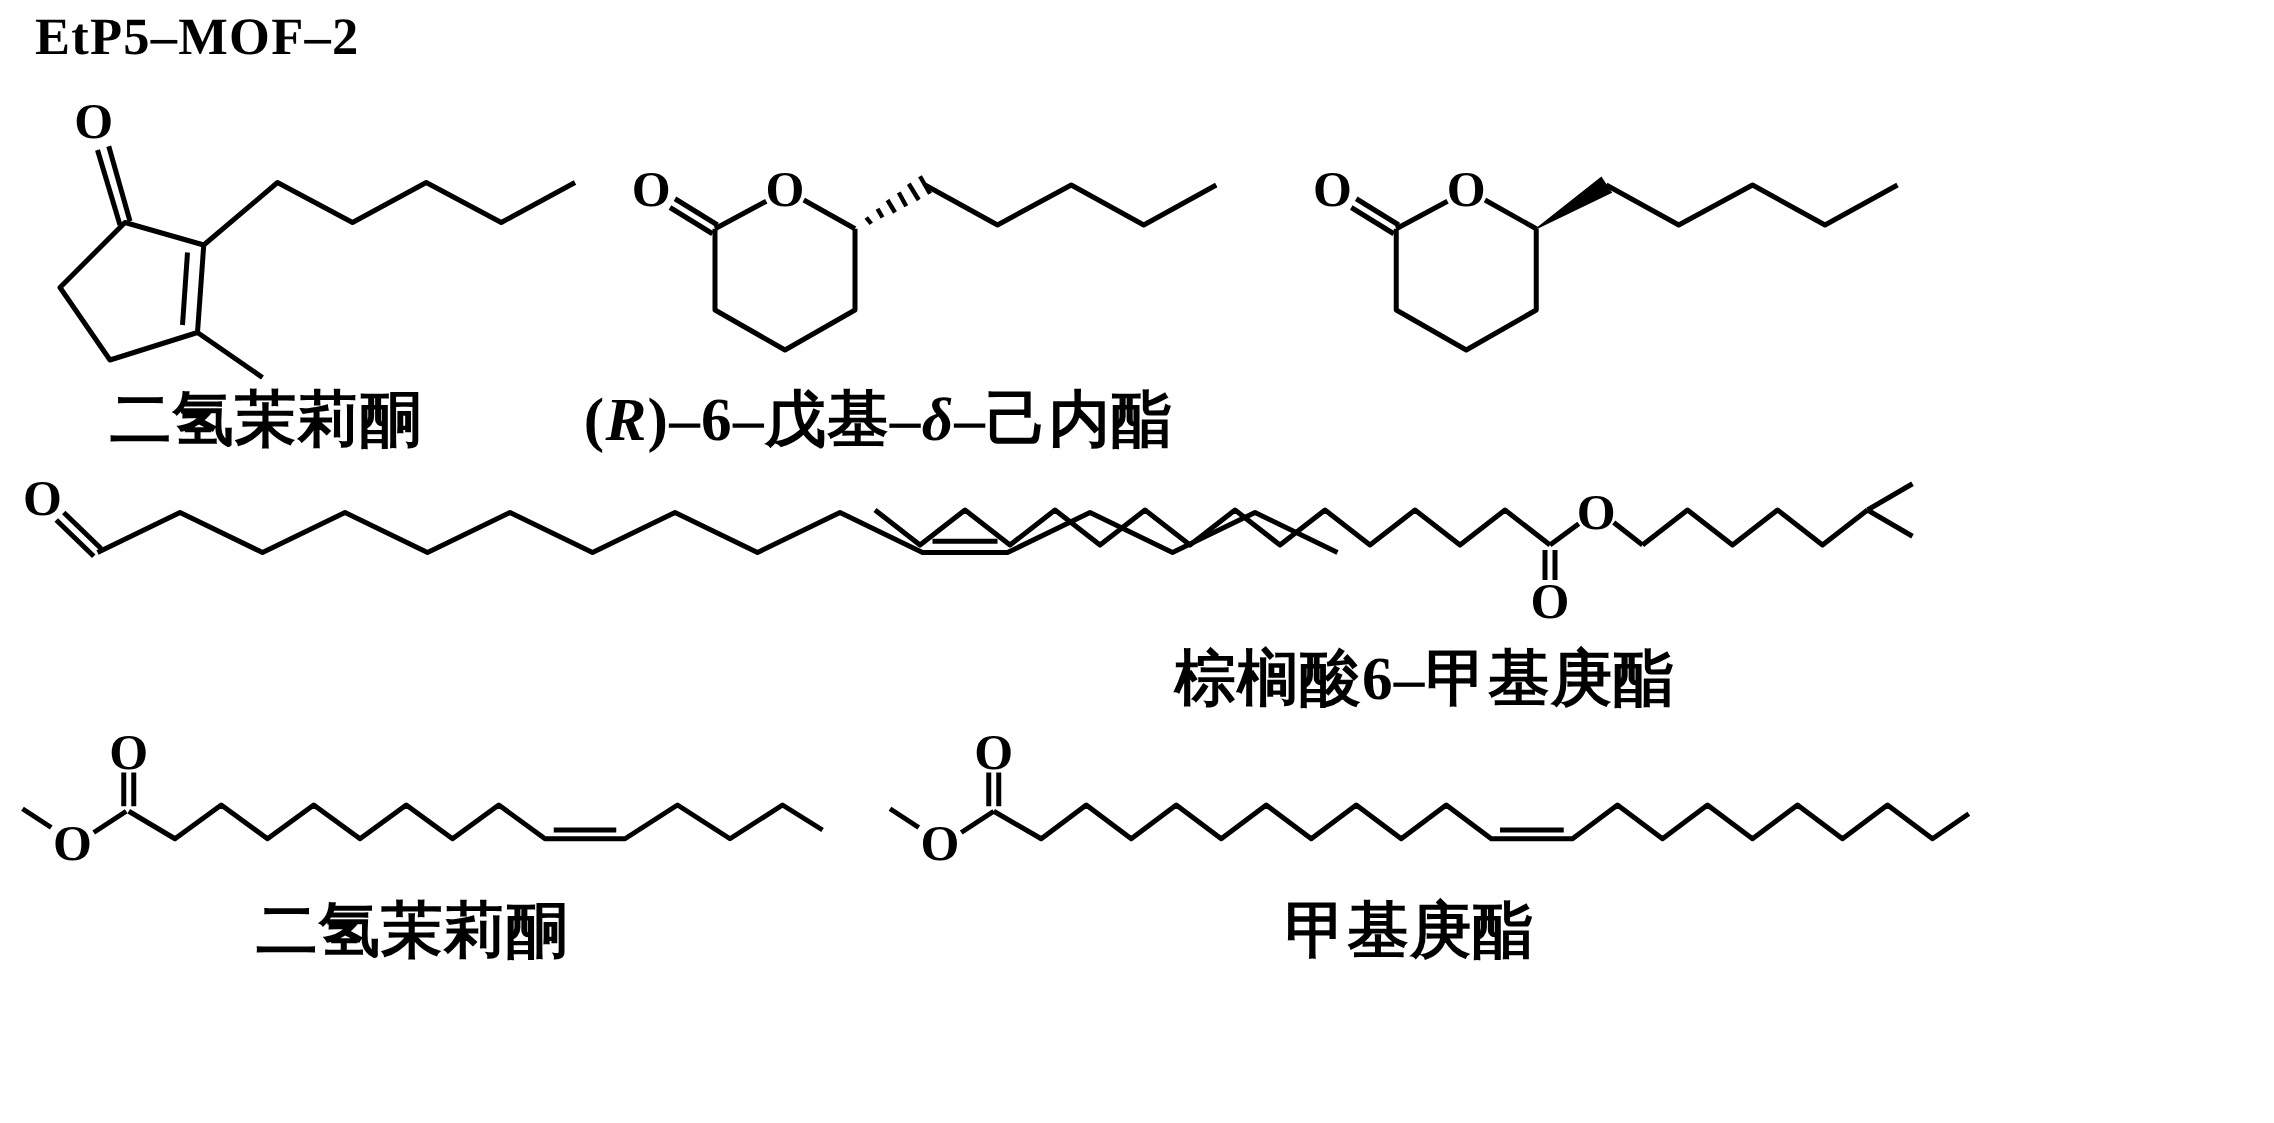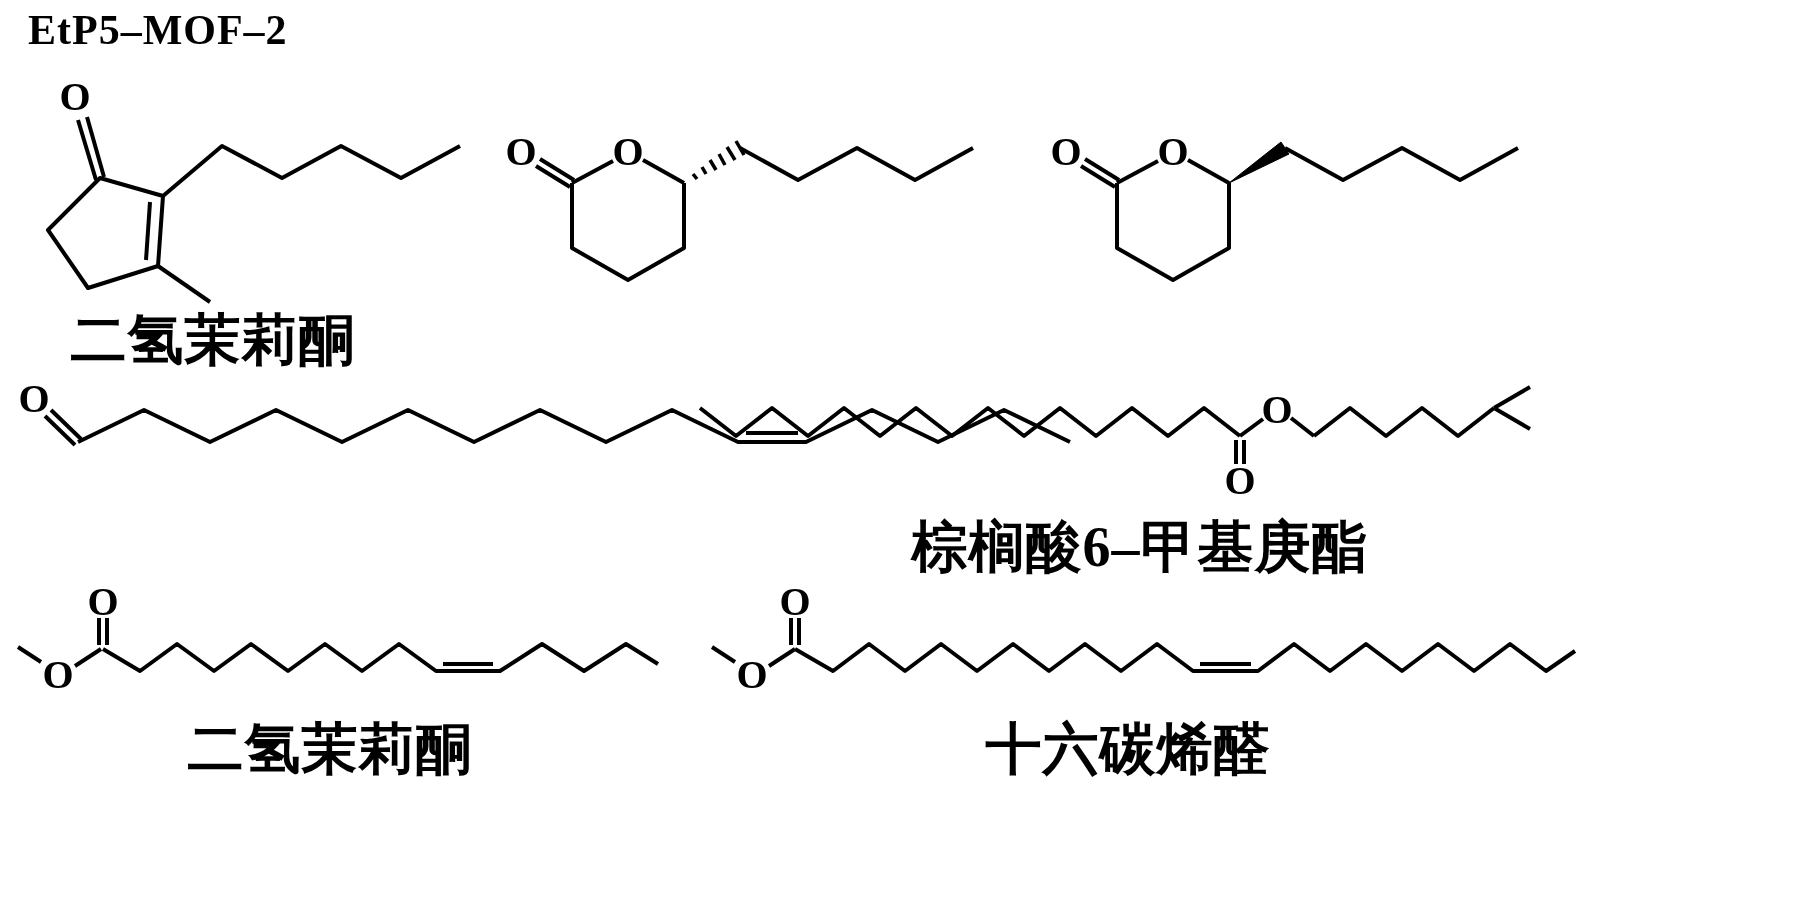--- a/index.html
+++ b/index.html
@@ -18,21 +18,21 @@
   .mol{position:absolute;overflow:visible;}
   .mol line,.mol path,.mol polyline{stroke:#000;stroke-width:4;fill:none;stroke-linejoin:round;}
   .mol .hash line{stroke-width:3.5;}
   .mol polygon{fill:#000;stroke:#000;stroke-width:1;}
   .mol text{
     font-family:"Liberation Serif","DejaVu Serif",serif;
     font-weight:bold;font-size:40px;fill:#000;text-anchor:middle;
   }
   .mol-label{
     position:absolute;transform:translateX(-50%);
-    font-weight:bold;font-size:56px;color:#000;
+    font-weight:bold;font-size:49px;color:#000;
     white-space:nowrap;letter-spacing:1px;
   }
   .it{font-style:italic;}
 </style>
 </head>
 <body>
 
 <div class="canvas">
 
   <div class="title">EtP5–MOF–2</div>
@@ -132,28 +132,31 @@
       <line x1="510" y1="79" x2="561" y2="79"></line>
     </g>
     <text x="105" y="30">O</text>
     <text x="62" y="103">O</text>
   </svg>
 
   <div class="mol-label" style="left:213px;top:303px">
     <span>二氢茉莉酮</span>
   </div>
 
+  <div class="mol-label" style="left:703px;top:303px">
+    <span>(</span><span class="it">R</span><span>)–6–戊基–</span><span class="it">δ</span><span>–己内酯</span>
+  </div>
 
 
 
   <div class="mol-label" style="left:1140px;top:510px">
     <span>棕榈酸6–甲基庚酯</span>
   </div>
 
   <div class="mol-label" style="left:330px;top:712px">
     <span>二氢茉莉酮</span>
   </div>
 
   <div class="mol-label" style="left:1128px;top:712px">
-    <span>十六碳烯醛</span>
+    <span>甲基庚酯</span>
   </div>
 
 </div>
 
 </body></html>

